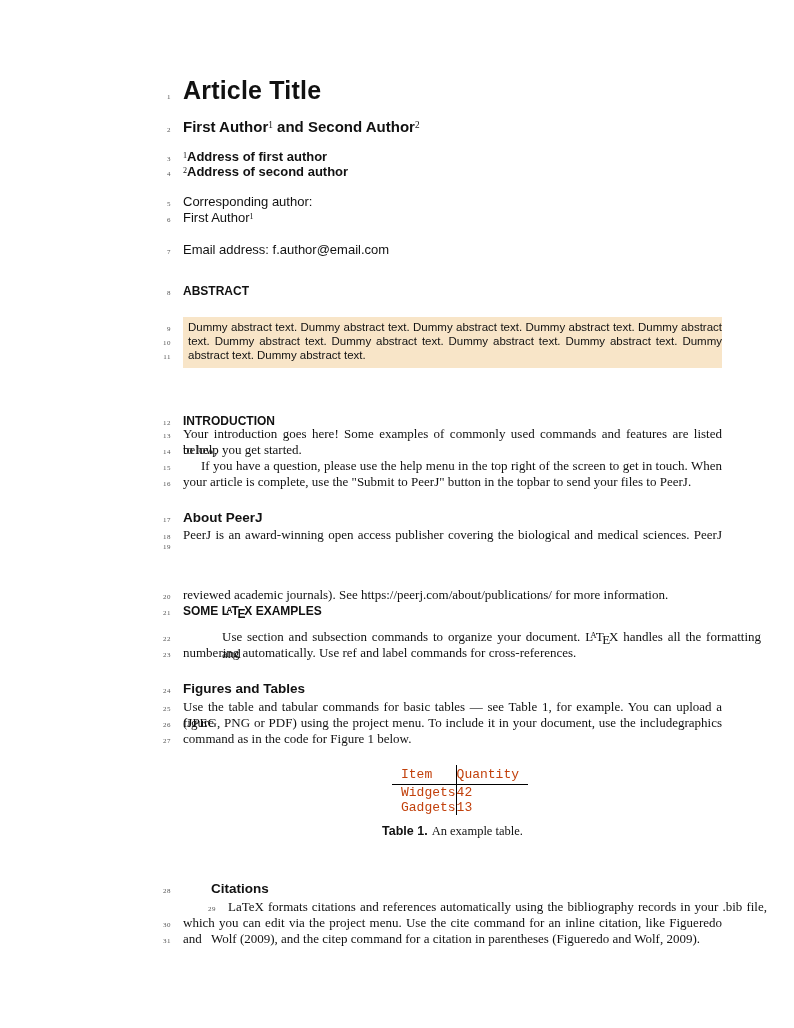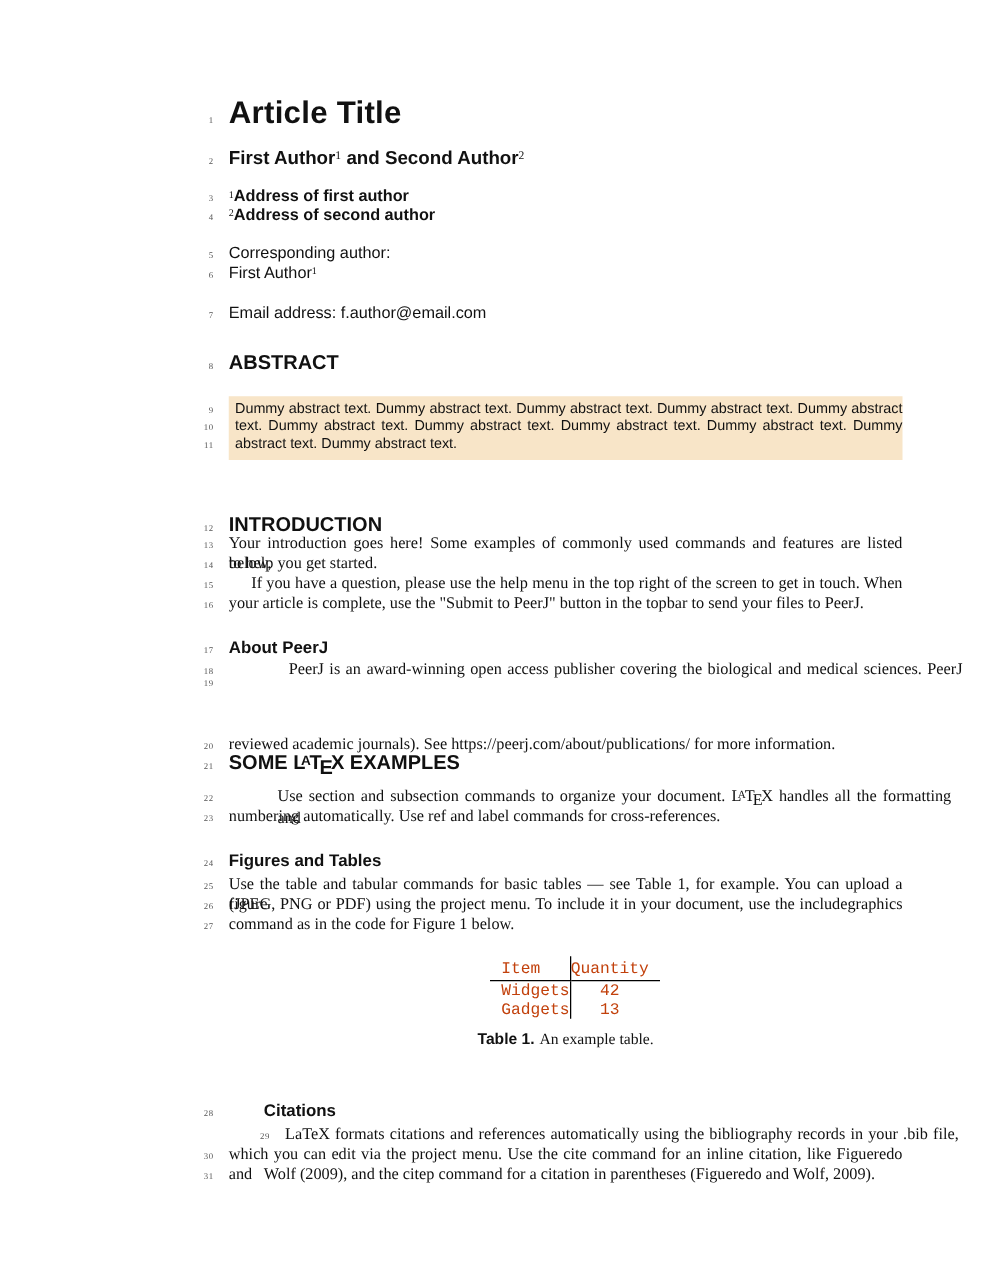--- a/index.html
+++ b/index.html
@@ -11,42 +11,42 @@
   .row { position:absolute; left:0; width:794px; display:flex; align-items:baseline; }
   .num {
     flex:none; width:183px; box-sizing:border-box; text-align:right; padding-right:12px;
     font-family:"Liberation Serif", serif; font-size:7px; color:#555; letter-spacing:0.5px;
   }
   .content { flex:none; width:539px; font-size:13px; line-height:16px; }
   .just { text-align:justify; text-align-last:justify; }
   .indent { text-indent:18px; }
 
   .h1   { font-family:"Liberation Sans", sans-serif; font-weight:bold; font-size:25px; line-height:28px; letter-spacing:0.2px; }
-  .hsec { font-family:"Liberation Sans", sans-serif; font-weight:bold; font-size:16px; line-height:18px; }
+  .hsec { font-family:"Liberation Sans", sans-serif; font-weight:bold; font-size:12px; line-height:18px; }
   .hsub { font-family:"Liberation Sans", sans-serif; font-weight:bold; font-size:13.5px; line-height:16px; }
   .authors { font-family:"Liberation Sans", sans-serif; font-weight:bold; font-size:15px; line-height:18px; }
   .affil { font-family:"Liberation Sans", sans-serif; font-weight:bold; font-size:13px; line-height:15.5px; }
   .meta  { font-family:"Liberation Sans", sans-serif; font-size:13px; line-height:16px; }
   .absline { font-family:"Liberation Sans", sans-serif; font-size:11.5px; line-height:14px; padding-left:5px; box-sizing:border-box; }
 
   .ssup { font-family:"Liberation Serif", serif; font-weight:normal; font-size:0.62em; position:relative; top:-0.42em; }
   .it { font-style:italic; }
 
   .abstract-bg { position:absolute; left:183px; top:317px; width:539px; height:51px; }
 
   .latex { white-space:nowrap; }
   .lx-a { font-size:0.68em; position:relative; top:-0.30em; margin-left:-0.32em; margin-right:-0.10em; }
   .lx-e { position:relative; top:0.22em; margin-left:-0.12em; margin-right:-0.09em; }
 
   .tablewrap { position:absolute; left:392px; top:765px; }
   table.t1 { border-collapse:collapse; font-family:Liberation Mono, monospace; font-size:13px; color:#c2410c; }
   table.t1 th { font-weight:normal; border-bottom:1px solid #000; height:19px; }
   table.t1 td { height:15px; }
   table.t1 .c-item { width:61px; text-align:left; padding:0 0 0 9px; box-sizing:border-box; }
-  table.t1 .c-qty  { width:59px; text-align:center; padding:0 9px 0 0; box-sizing:border-box; border-left:1px solid #000; }
+  table.t1 .c-qty  { width:59px; text-align:left; padding:0 9px 0 0; box-sizing:border-box; border-left:1px solid #000; }
 
   .caption { position:absolute; left:183px; top:823px; width:539px; text-align:center; font-size:12.5px; line-height:16px; }
   .caplabel { font-family:"Liberation Sans", sans-serif; font-weight:bold; }
   .caprest { margin-left:4px; }
 </style>
 </head>
 <body>
 
 <div class="page">
 
@@ -121,21 +121,21 @@
   </div>
   <div class="row" style="top:474px;">
     <span class="num">16</span>
     <div class="content">your article is complete, use the "Submit to PeerJ" button in the topbar to send your files to PeerJ.</div>
   </div>
 
   <div class="row" style="top:510px;">
     <span class="num">17</span>
     <div class="content hsub">About PeerJ</div>
   </div>
-  <div class="row" style="top:527px;gap:48px;">
+  <div class="row" style="top:527px;">
     <span class="num">18</span>
     <div class="content just">PeerJ is an award-winning open access publisher covering the biological and medical sciences. PeerJ</div>
   </div>
   <div class="row" style="top:543px;">
     <span class="num">19</span>
   </div>
   <div class="row" style="top:587px;">
     <span class="num">20</span>
     <div class="content">reviewed academic journals). See https://peerj.com/about/publications/ for more information.</div>
   </div>

